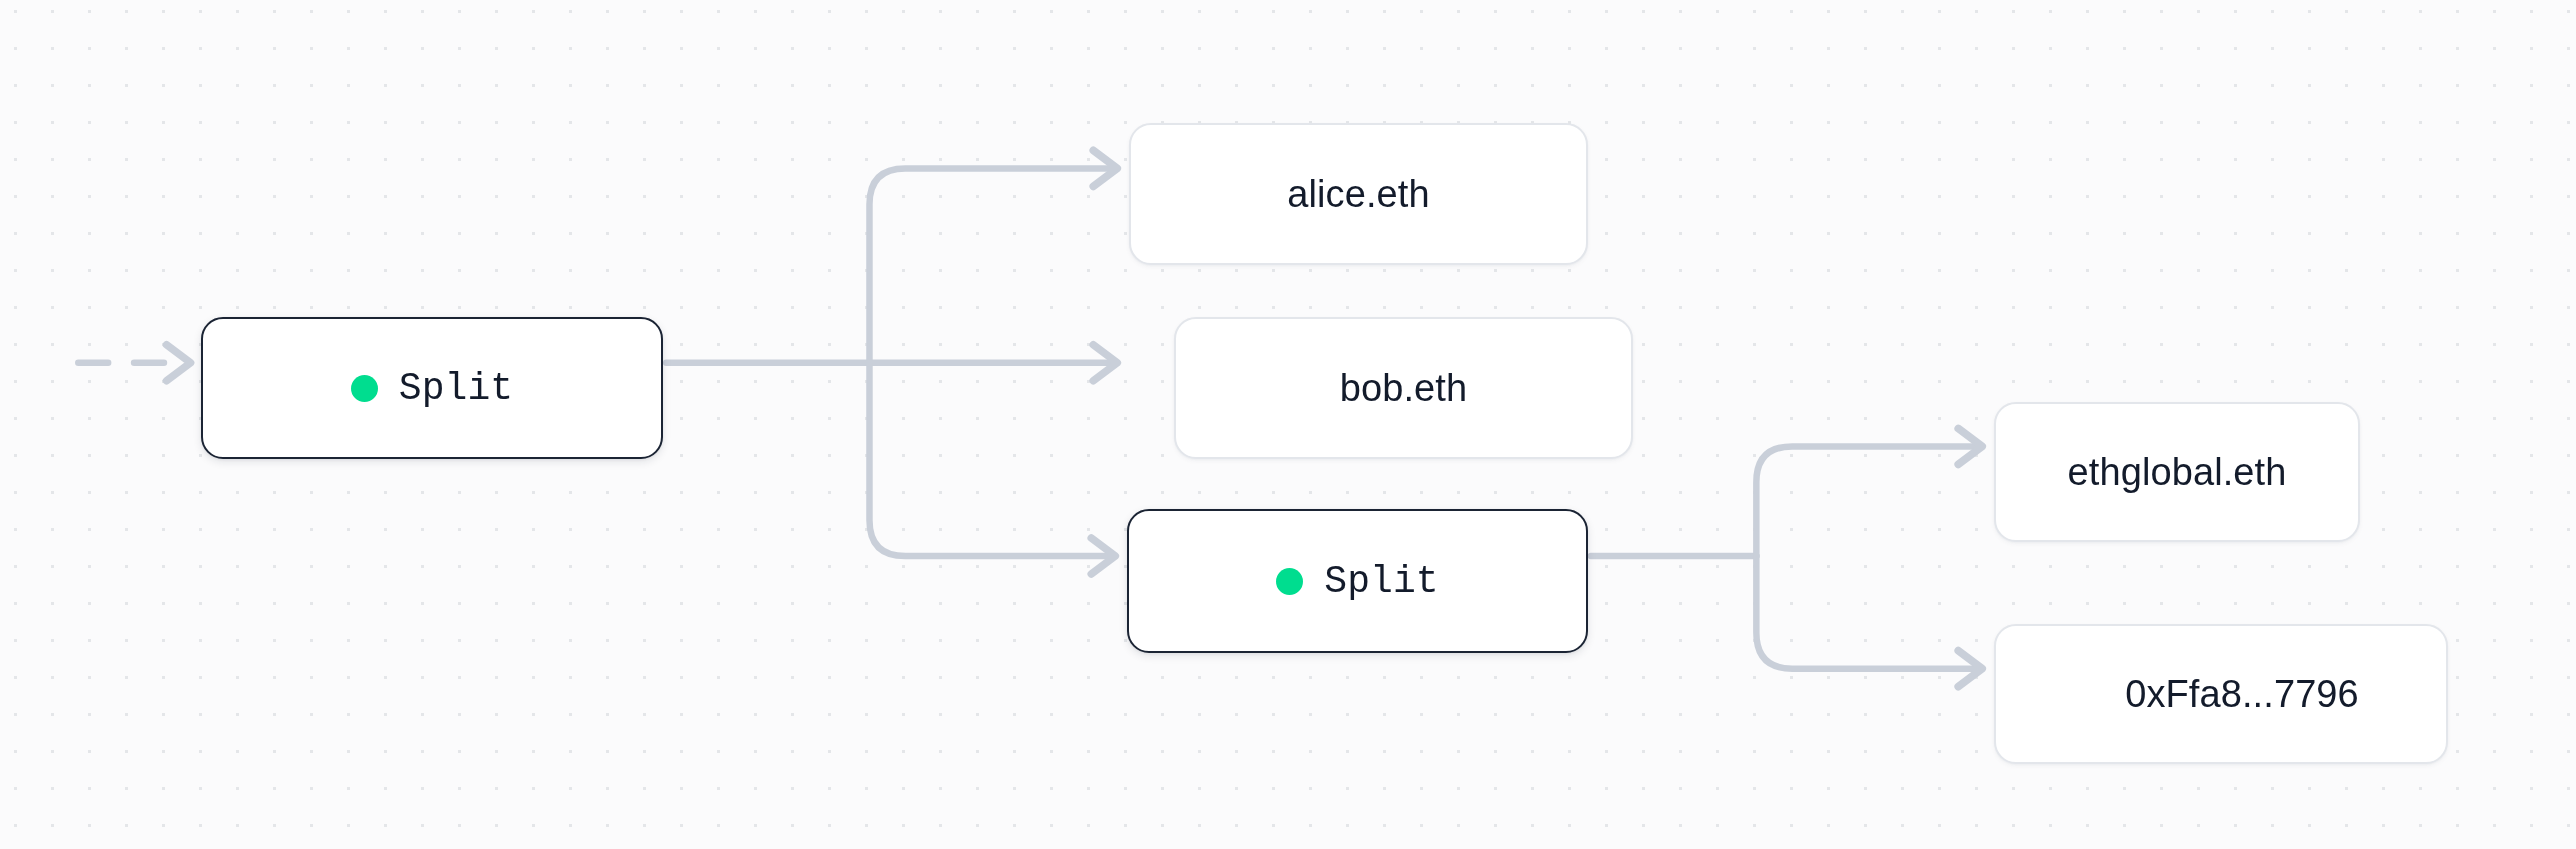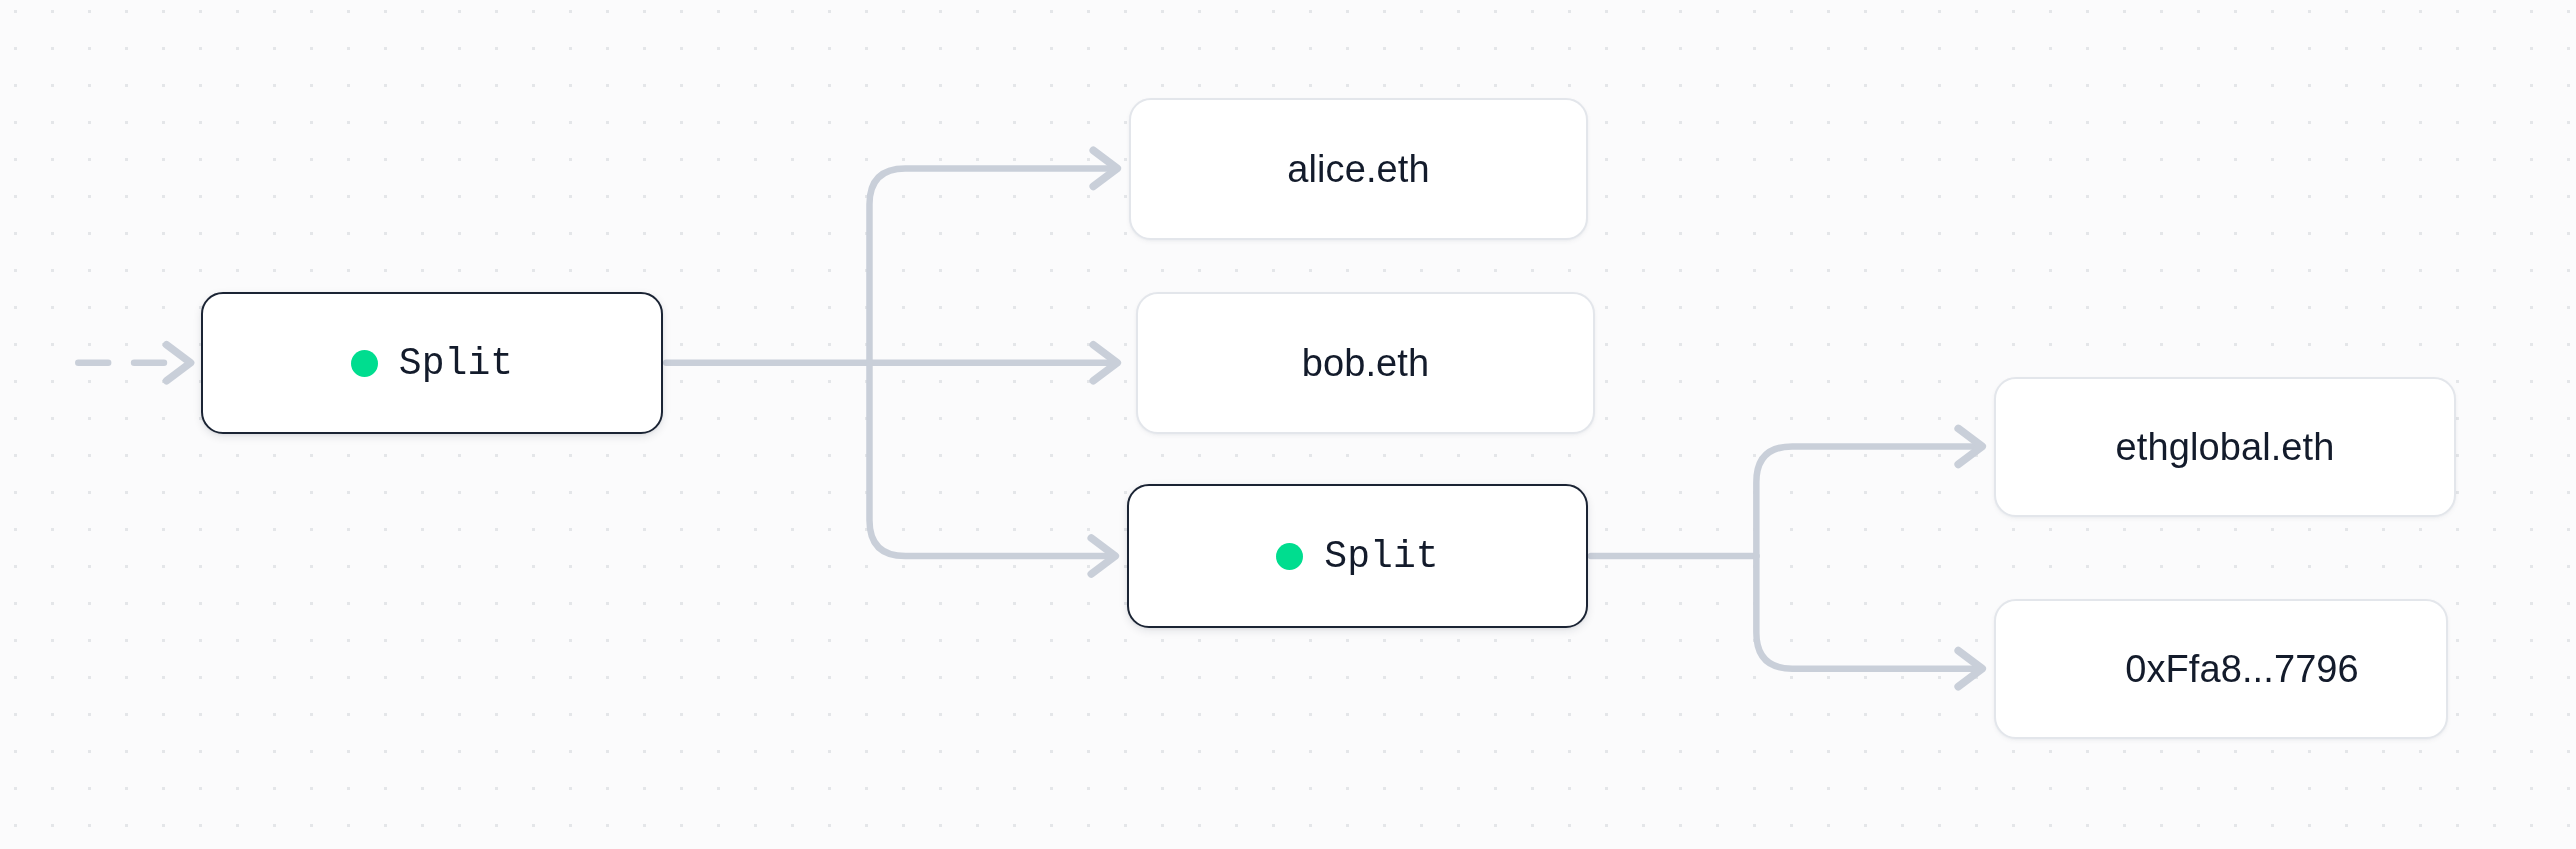--- a/index.html
+++ b/index.html
@@ -38,20 +38,21 @@
   .node {
     position: absolute;
     z-index: 2;
     box-sizing: border-box;
     display: flex;
     align-items: center;
     justify-content: center;
     background: #FFFFFF;
     border-radius: 22px;
     cursor: pointer;
+    margin-top: 25px;
   }
 
   .node.leaf {
     border: 2px solid #E3E6EB;
     box-shadow: 0 2px 5px rgba(30, 40, 60, 0.045),
                 0 1px 2px rgba(30, 40, 60, 0.03);
   }
 
   .node.split {
     border: 2.5px solid #1B2434;
@@ -118,32 +119,32 @@
     <div class="split-inner">
       <span class="status-dot" style="background:#00DD8F;"></span>
       <span class="node-label">Split</span>
     </div>
   </div>
 
   <div class="node leaf" style="left:1129px; top:98px; width:459px; height:142px;">
     <span class="node-label">alice.eth</span>
   </div>
 
-  <div class="node leaf" style="left:1136px; top:292px; width:459px; height:142px;">
+  <div class="node leaf" style="left:1174px; top:292px; width:459px; height:142px;">
     <span class="node-label">bob.eth</span>
   </div>
 
   <div class="node split" style="left:1127px; top:484px; width:461px; height:144px;">
     <div class="split-inner">
       <span class="status-dot" style="background:#00DD8F;"></span>
       <span class="node-label">Split</span>
     </div>
   </div>
 
-  <div class="node leaf" style="left:1994px; top:377px; width:462px; height:140px;">
+  <div class="node leaf" style="left:1994px; top:377px; width:366px; height:140px;">
     <span class="node-label">ethglobal.eth</span>
   </div>
 
   <div class="node leaf" style="left:1994px; top:599px; width:454px; height:140px;padding-left:42px;">
     <span class="node-label">0xFfa8...7796</span>
   </div>
 
 </div>
 
 

